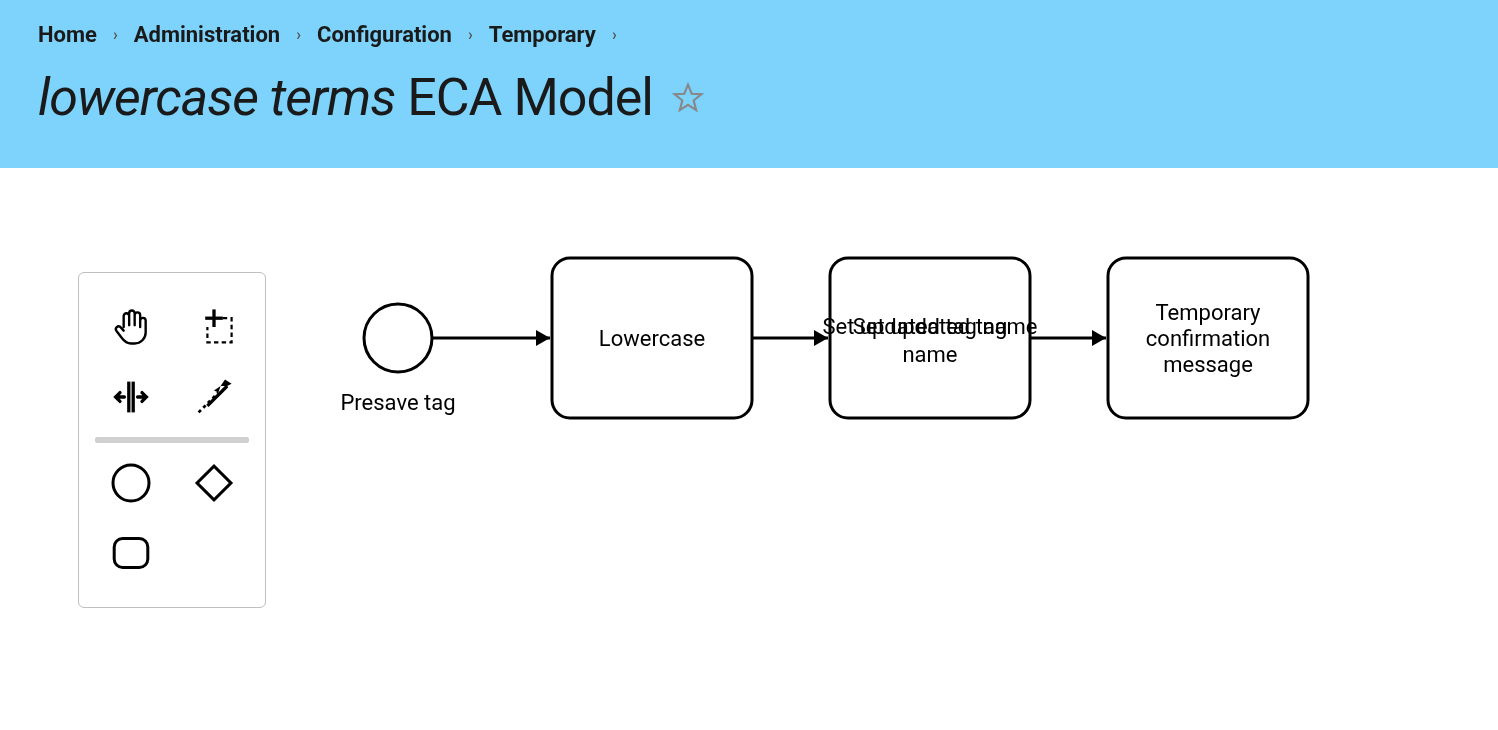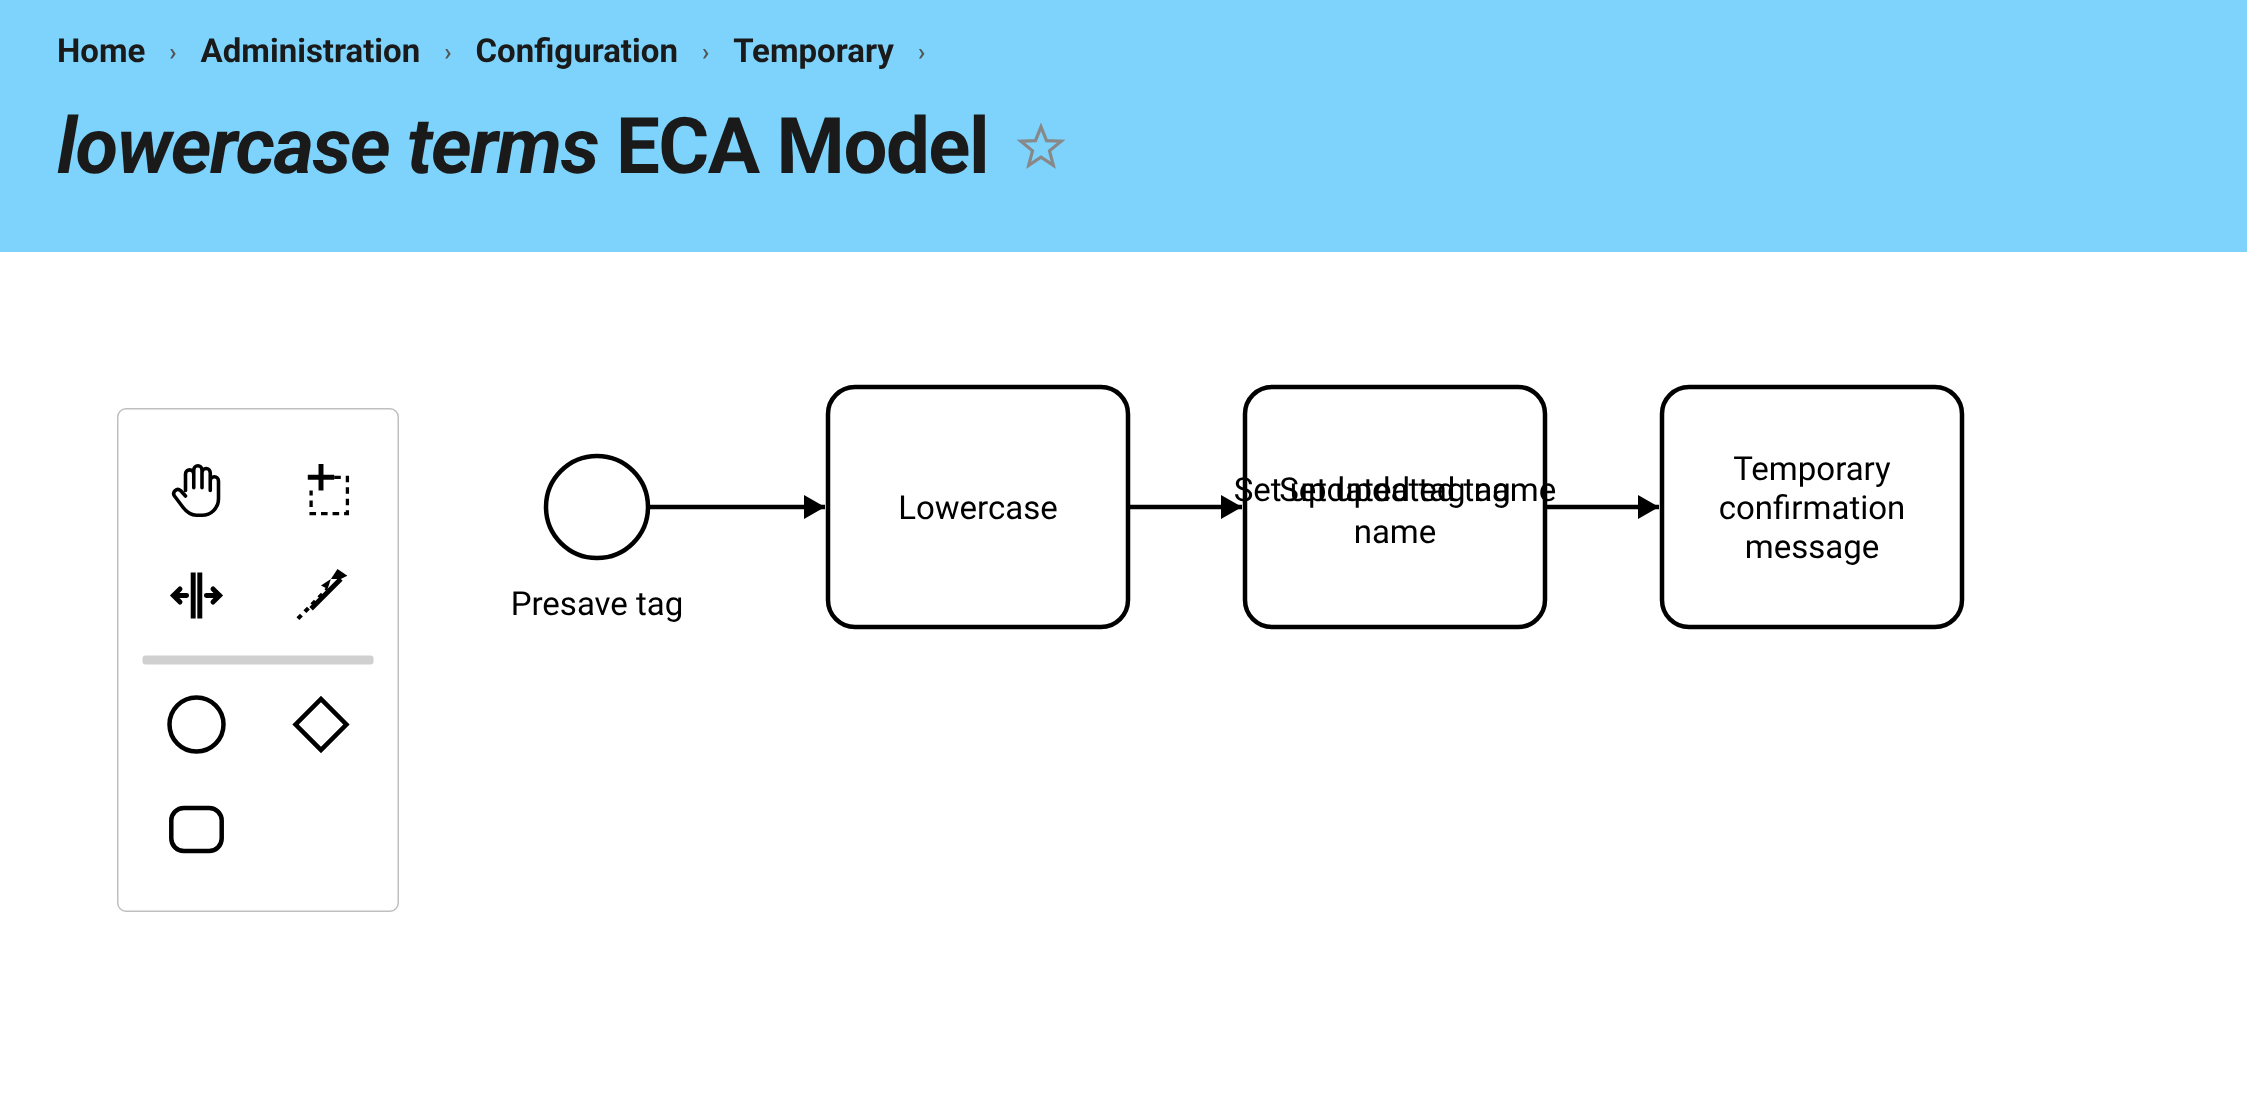--- a/index.html
+++ b/index.html
@@ -26,21 +26,21 @@
     color: #1a1a1a;
     cursor: pointer;
   }
   .breadcrumb-sep {
     font-size: 16px;
     color: #555;
     font-weight: 600;
   }
   .page-title {
     font-size: 52px;
-    font-weight: 700;
+    font-weight: 400;
     color: #1a1a1a;
     display: flex;
     align-items: center;
     gap: 18px;
     letter-spacing: -1px;
   }
   .page-title .italic {
     font-style: italic;
   }
   .star-icon {

